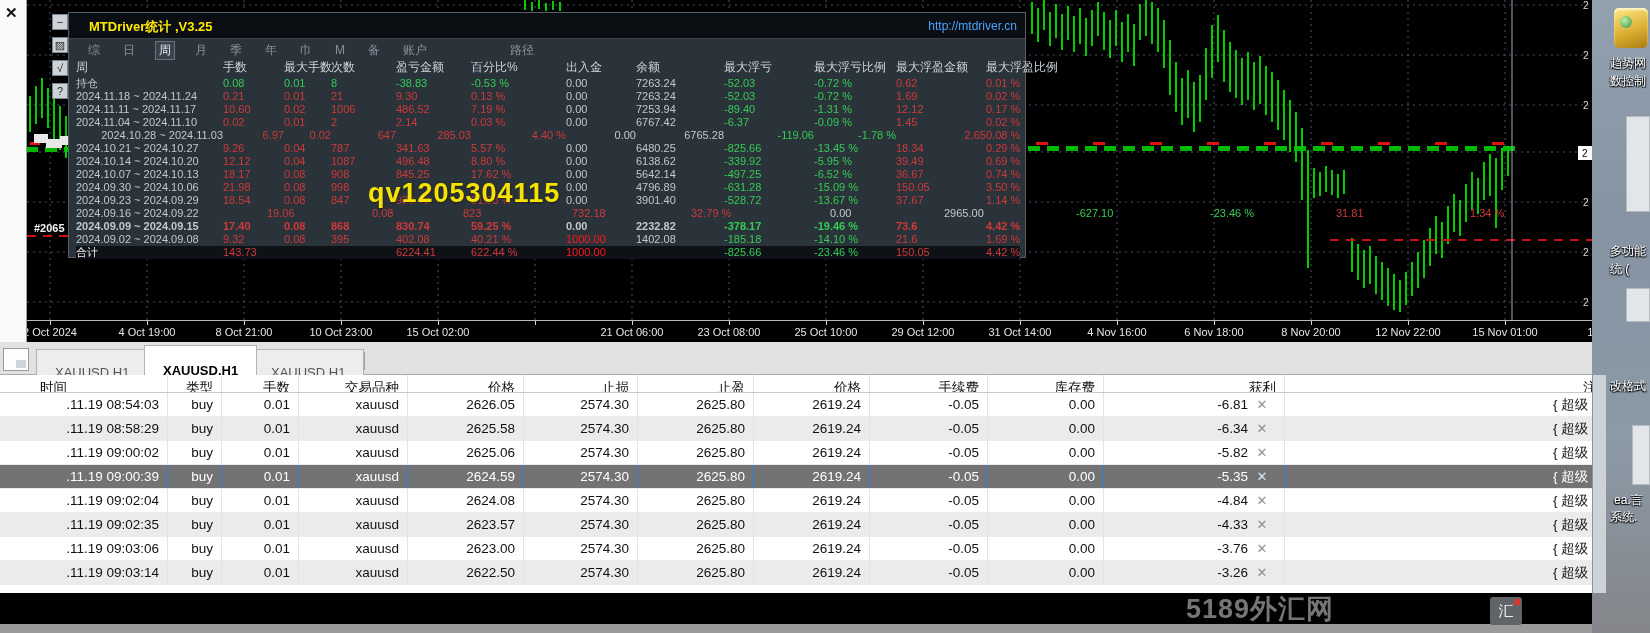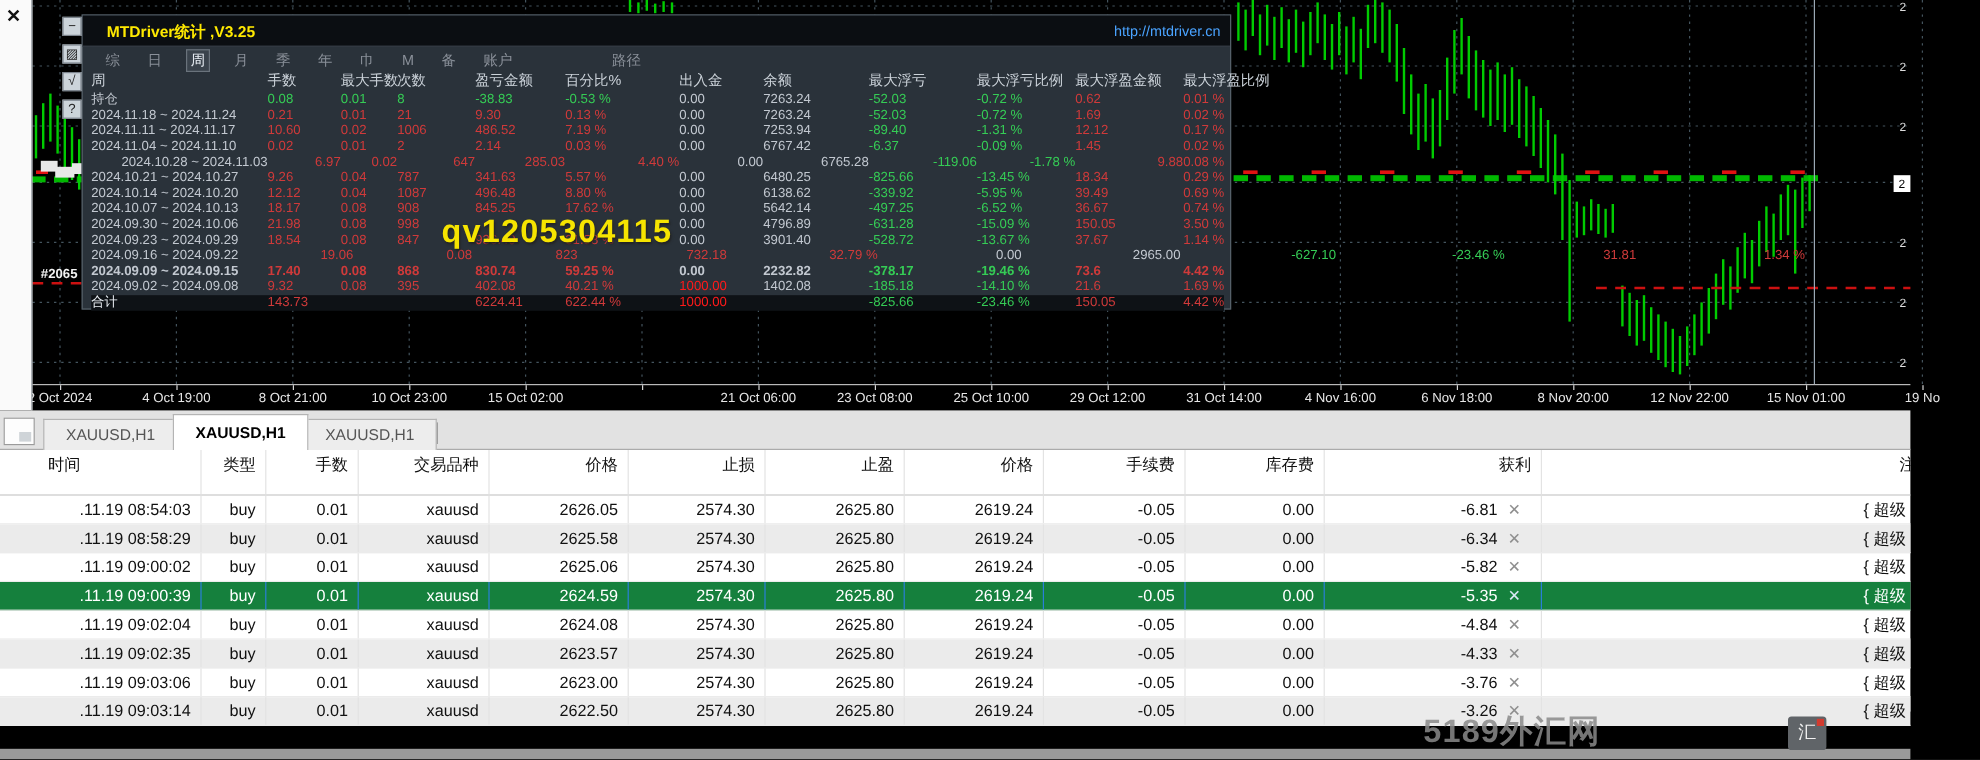--- a/index.html
+++ b/index.html
@@ -48,36 +48,36 @@
   .tlabel { position:absolute; top:5px; width:96px; margin-left:-48px; text-align:center;
     color:#e6e6e6; font-size:11px; white-space:nowrap; }
   .ttick { position:absolute; top:0; width:1px; height:4px; background:#d5d5d5; }
 
   
   .tabbar { position:absolute; left:0; top:342px; width:1592px; height:33px; background:#e2e2e2;
     border-bottom:1px solid #ababab; z-index:2; }
   .corner-box { position:absolute; left:3px; top:6px; width:26px; height:23px; background:#fdfdfd;
     border:1px solid #9b9b9b; }
   .corner-box::after { content:""; position:absolute; right:2px; bottom:2px; width:10px; height:8px; background:#cfd4d8; }
-  .tab { position:absolute; top:7px; height:26px; padding:0 18px; line-height:25px; font-size:13px;
+  .tab { position:absolute; top:7px; height:26px; padding:10px 18px; line-height:25px; font-size:13px;
     background:#ededed; border:1px solid #b4b4b4; border-bottom:none; color:#555; cursor:default; }
   .tab.active { top:3px; height:31px; line-height:29px; background:#fff; color:#000; font-weight:bold; z-index:3; }
   .tab-sep { position:absolute; top:10px; height:18px; width:1px; background:#9f9f9f; }
 
   
   .terminal { position:absolute; left:0; top:375px; width:1592px; height:218px; background:#fff; z-index:2;
     font-size:13.5px; color:#111; }
   .trow { display:grid; grid-template-columns:168px 54px 77px 109px 116px 114px 116px 116px 118px 116px 181px 1fr;
     height:24px; line-height:24px; border-bottom:1px solid #ebebeb; }
-  .trow.head { height:38px; line-height:26px; border-bottom:1px solid #c9c9c9; }
+  .trow.head { height:18px; line-height:26px; border-bottom:1px solid #c9c9c9; }
   .trow > div { padding-right:8px; text-align:right; border-right:1px solid #e3e3e3; overflow:hidden; white-space:nowrap; }
   .trow > div.comment { text-align:left; padding-left:268px; border-right:none; }
   .trow.head > div.comment { padding-left:298px; }
   .trow.alt { background:#ebebeb; }
-  .trow.selected { background:#15803d; color:#fff; }
+  .trow.selected { background:#737373; color:#fff; }
   .trow.selected > div { border-right-color:#2a7ed8; }
   .profit-cell { display:flex; justify-content:flex-end; align-items:center; gap:0; }
   .xclose { width:28px; text-align:center; color:#8f8f8f; font-size:13px; cursor:pointer; }
   .trow.selected .xclose { color:#d9e6f5; }
 
   
   .statusbar { position:absolute; left:0; top:593px; width:1592px; height:31px; background:#cbcbcb;
     border-top:1px solid #a7a7a7; z-index:2; }
   .status-text { position:absolute; left:3px; top:0; height:31px; line-height:31px;
     font-size:13.5px; font-weight:bold; color:#111; white-space:nowrap; }
@@ -389,21 +389,21 @@
           <span class="c-gray">2024.10.28 ~ 2024.11.03</span>
           <span class="c-red">6.97</span>
           <span class="c-red">0.02</span>
           <span class="c-red">647</span>
           <span class="c-red">285.03</span>
           <span class="c-red">4.40 %</span>
           <span class="c-gray">0.00</span>
           <span class="c-gray">6765.28</span>
           <span class="c-green">-119.06</span>
           <span class="c-green">-1.78 %</span>
-          <span class="c-red">9.88</span>
+          <span class="c-red">2.65</span>
           <span class="c-red">0.08 %</span>
         </div>
         <div class="srow" style="top: 129px;">
           <span class="c-gray">2024.10.21 ~ 2024.10.27</span>
           <span class="c-red">9.26</span>
           <span class="c-red">0.04</span>
           <span class="c-red">787</span>
           <span class="c-red">341.63</span>
           <span class="c-red">5.57 %</span>
           <span class="c-gray">0.00</span>
@@ -728,14 +728,30 @@
         </div>
         <div class="comment">{ 超级</div>
       </div>
     </div>
 
   <div class="bottom-strip"></div>
 
   <div class="site-mark">5189外汇网</div>
   <div class="site-logo">汇</div>
 
+  <div class="desktop">
+    <div class="gold-icon"></div>
+    <div class="d-doc" style="left:34px;top:116px;width:24px;height:96px;"></div>
+    <div class="d-doc" style="left:34px;top:288px;width:24px;height:34px;"></div>
+    <div class="d-doc" style="left:40px;top:425px;width:18px;height:60px;"></div>
+    <div class="table-edge"></div>
+    <div id="desktop-labels">
+        <div class="d-label" style="left: 18px; top: 55px;">趋势网</div>
+        <div class="d-label" style="left: 18px; top: 73px;">数控制</div>
+        <div class="d-label" style="left: 18px; top: 243px;">多功能</div>
+        <div class="d-label" style="left: 18px; top: 261px;">统 (</div>
+        <div class="d-label" style="left: 18px; top: 378px;">改格式</div>
+        <div class="d-label" style="left: 22px; top: 492px;">ea.言</div>
+        <div class="d-label" style="left: 18px; top: 509px;">系统.</div>
+      </div>
+  </div>
 
 </div>
 
 </body></html>

